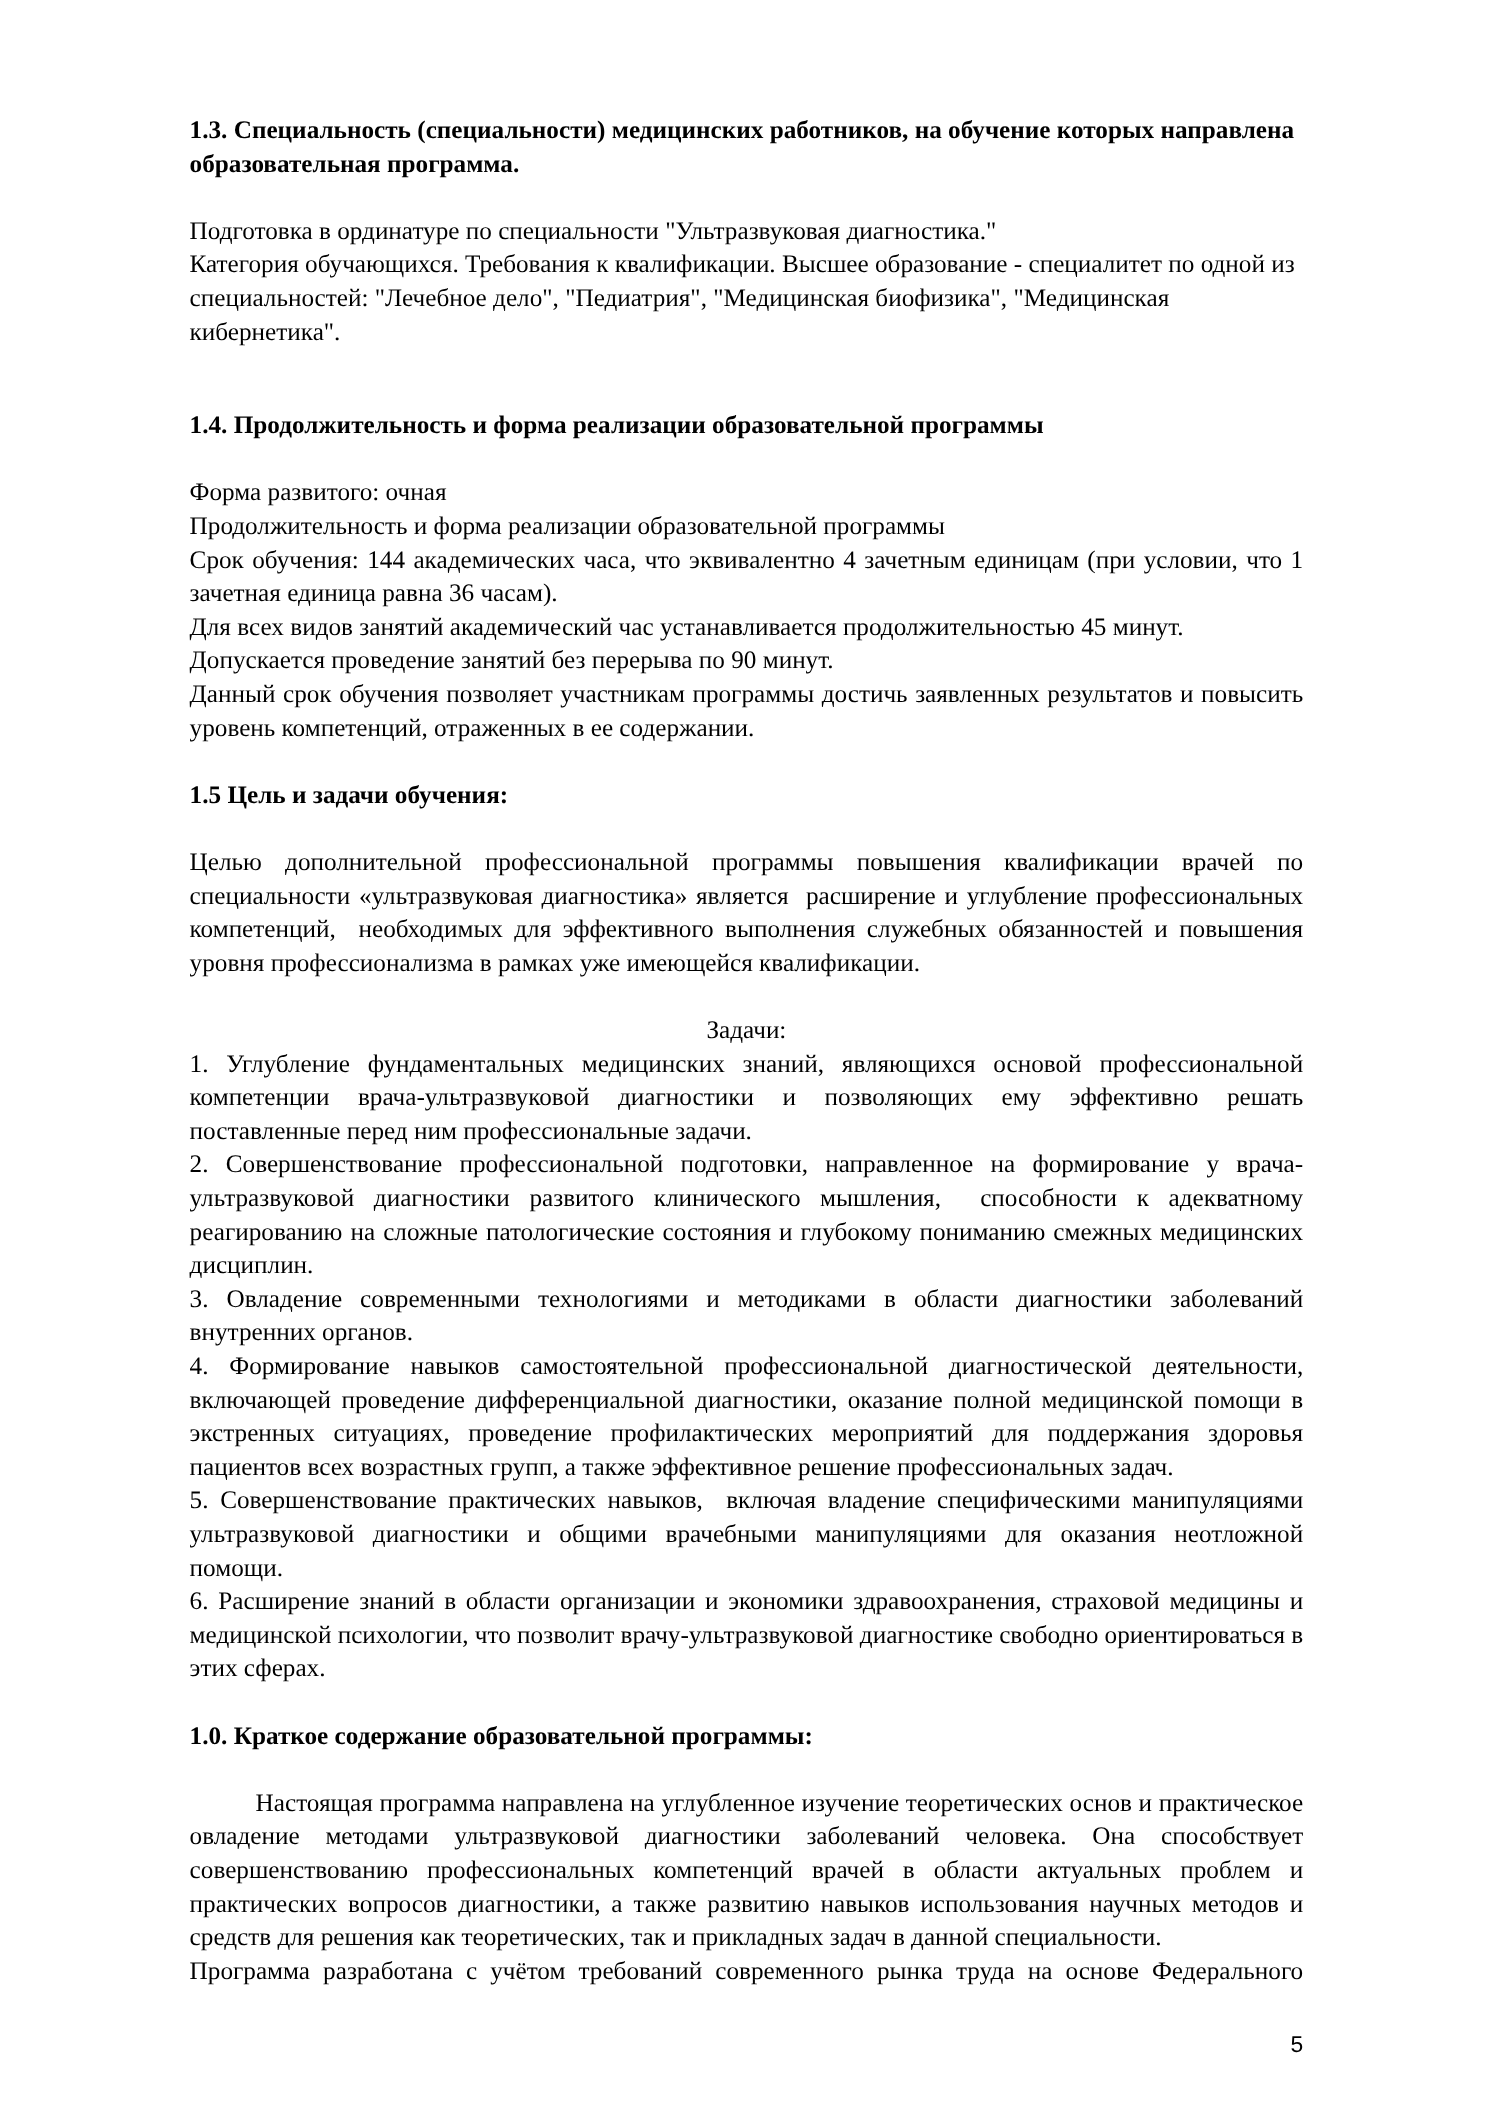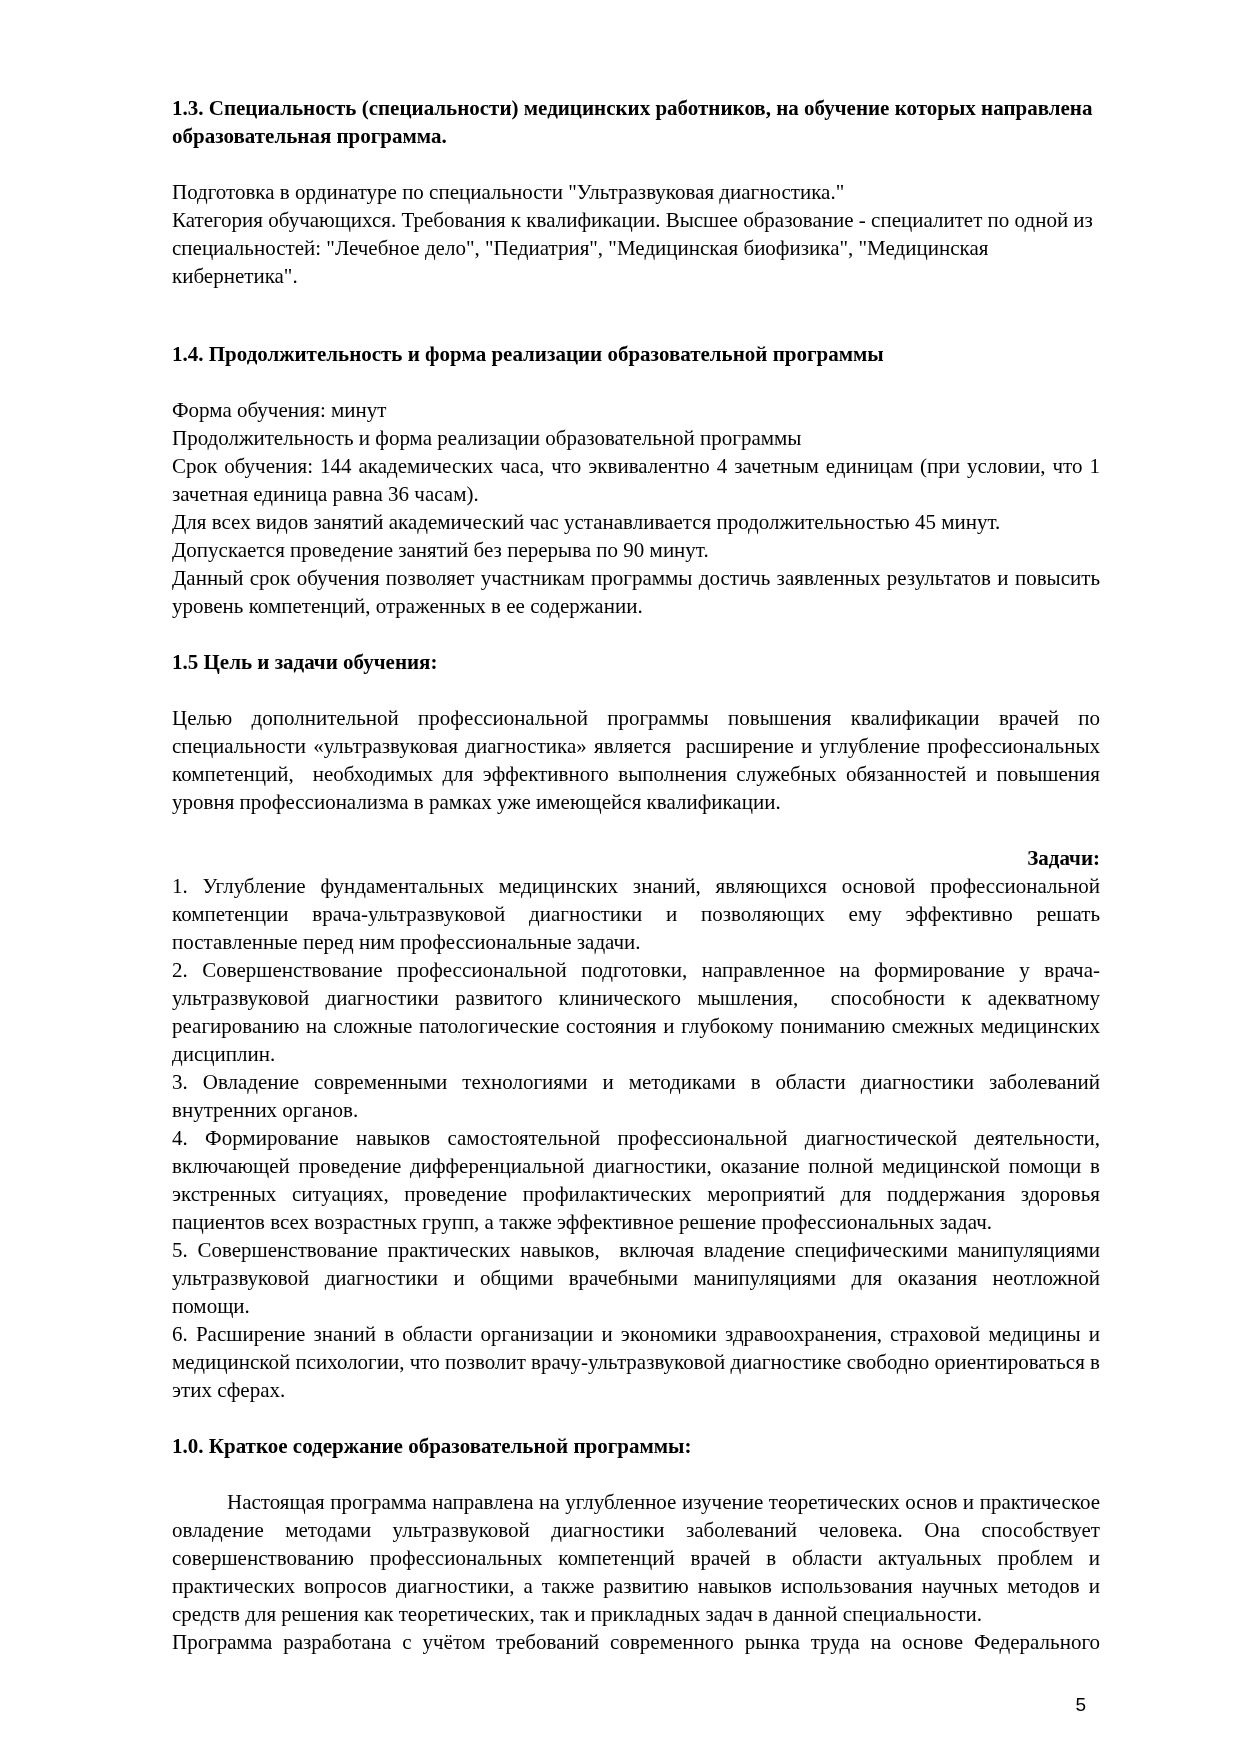--- a/index.html
+++ b/index.html
@@ -11,38 +11,38 @@
     width: 1241px;
     height: 1755px;
     position: relative;
     font-family: "Liberation Serif", "DejaVu Serif", serif;
     font-size: 21px;
     line-height: 28px;
     color: #000000;
   }
   .content {
     position: absolute;
-    left: 172px;
+    left: 158px;
     top: 94px;
     width: 928px;
   }
   h2 {
     font-size: 21px;
     line-height: 28px;
     font-weight: bold;
     margin: 0;
     text-align: left;
   }
   p {
     margin: 0;
     text-align: justify;
     white-space: pre-wrap;
   }
   p.left { text-align: left; }
-  p.bold { font-weight: bold; text-align: right; }
+  p.bold { font-weight: normal; text-align: center; }
   p.indent { text-indent: 55px; }
   p.justify-last { text-align-last: justify; }
   .sp1 { height: 28px; }
   .sp2 { height: 50px; }
   .page-number {
     position: absolute;
     left: 158px;
     top: 1693px;
     width: 928px;
     text-align: right;
@@ -58,21 +58,21 @@
 
   <h2>1.3. Специальность (специальности) медицинских работников, на обучение которых направлена образовательная программа.</h2>
   <div class="sp1"></div>
   <p class="left">Подготовка в ординатуре по специальности "Ультразвуковая диагностика."</p>
   <p class="left">Категория обучающихся. Требования к квалификации. Высшее образование - специалитет по одной из специальностей: "Лечебное дело", "Педиатрия", "Медицинская биофизика", "Медицинская кибернетика".</p>
 
   <div class="sp2"></div>
 
   <h2>1.4. Продолжительность и форма реализации образовательной программы</h2>
   <div class="sp1"></div>
-  <p>Форма обучения: минут</p>
+  <p>Форма развитого: очная</p>
   <p>Продолжительность и форма реализации образовательной программы</p>
   <p>Срок обучения: 144 академических часа, что эквивалентно 4 зачетным единицам (при условии, что 1 зачетная единица равна 36 часам).</p>
   <p>Для всех видов занятий академический час устанавливается продолжительностью 45 минут.</p>
   <p>Допускается проведение занятий без перерыва по 90 минут.</p>
   <p>Данный срок обучения позволяет участникам программы достичь заявленных результатов и повысить уровень компетенций, отраженных в ее содержании.</p>
 
   <div class="sp1"></div>
 
   <h2>1.5 Цель и задачи обучения:</h2>
   <div class="sp1"></div>

